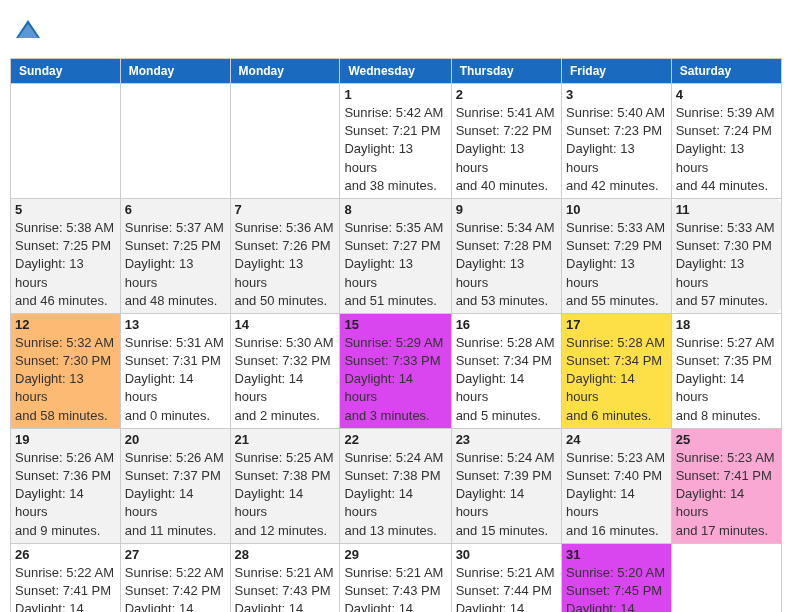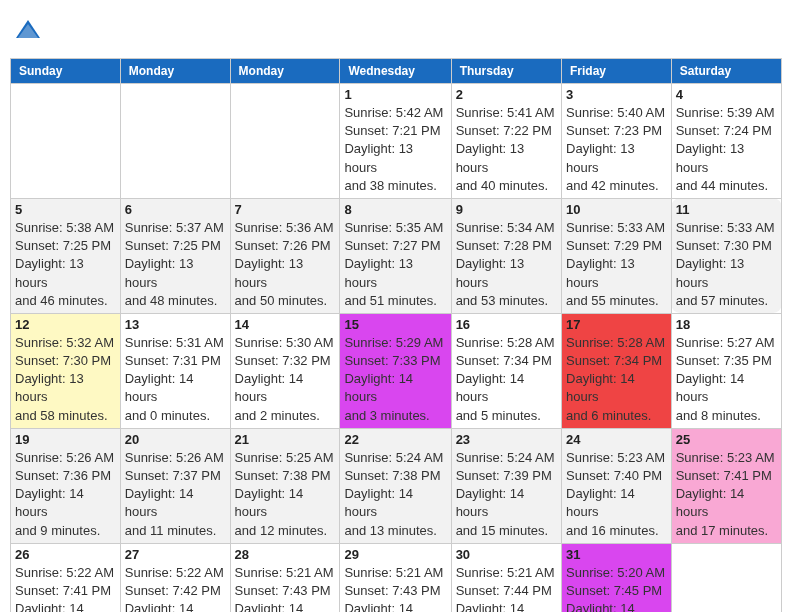--- a/index.html
+++ b/index.html
@@ -168,41 +168,41 @@
         <td style="background-color: rgb(242, 242, 242);">
           <span class="day-number">10</span>
           <div class="day-info">Sunrise: 5:33 AM<br>Sunset: 7:29 PM<br>Daylight: 13 hours<br>and 55 minutes.</div>
         </td>
         <td style="background-color: rgb(242, 242, 242); border-radius: 9px;">
           <span class="day-number">11</span>
           <div class="day-info">Sunrise: 5:33 AM<br>Sunset: 7:30 PM<br>Daylight: 13 hours<br>and 57 minutes.</div>
         </td>
       </tr>
       <tr>
-        <td style="background-color: #fef9c3; margin-left: 15px;">
+        <td style="background-color: #fdba74; margin-left: 15px;">
           <span class="day-number">12</span>
           <div class="day-info">Sunrise: 5:32 AM<br>Sunset: 7:30 PM<br>Daylight: 13 hours<br>and 58 minutes.</div>
         </td>
         <td style="background-color: rgb(255, 255, 255);">
           <span class="day-number">13</span>
           <div class="day-info">Sunrise: 5:31 AM<br>Sunset: 7:31 PM<br>Daylight: 14 hours<br>and 0 minutes.</div>
         </td>
         <td style="background-color: rgb(255, 255, 255);">
           <span class="day-number">14</span>
           <div class="day-info">Sunrise: 5:30 AM<br>Sunset: 7:32 PM<br>Daylight: 14 hours<br>and 2 minutes.</div>
         </td>
         <td style="background-color: #d946ef;">
           <span class="day-number">15</span>
           <div class="day-info">Sunrise: 5:29 AM<br>Sunset: 7:33 PM<br>Daylight: 14 hours<br>and 3 minutes.</div>
         </td>
         <td style="background-color: rgb(255, 255, 255);">
           <span class="day-number">16</span>
           <div class="day-info">Sunrise: 5:28 AM<br>Sunset: 7:34 PM<br>Daylight: 14 hours<br>and 5 minutes.</div>
         </td>
-        <td style="background-color: #ef4444; margin-left: 36px;">
+        <td style="background-color: #fde047; margin-left: 36px;">
           <span class="day-number">17</span>
           <div class="day-info">Sunrise: 5:28 AM<br>Sunset: 7:34 PM<br>Daylight: 14 hours<br>and 6 minutes.</div>
         </td>
         <td style="background-color: rgb(255, 255, 255); margin-left: 16px;">
           <span class="day-number">18</span>
           <div class="day-info">Sunrise: 5:27 AM<br>Sunset: 7:35 PM<br>Daylight: 14 hours<br>and 8 minutes.</div>
         </td>
       </tr>
       <tr>
         <td style="background-color: rgb(242, 242, 242);">

